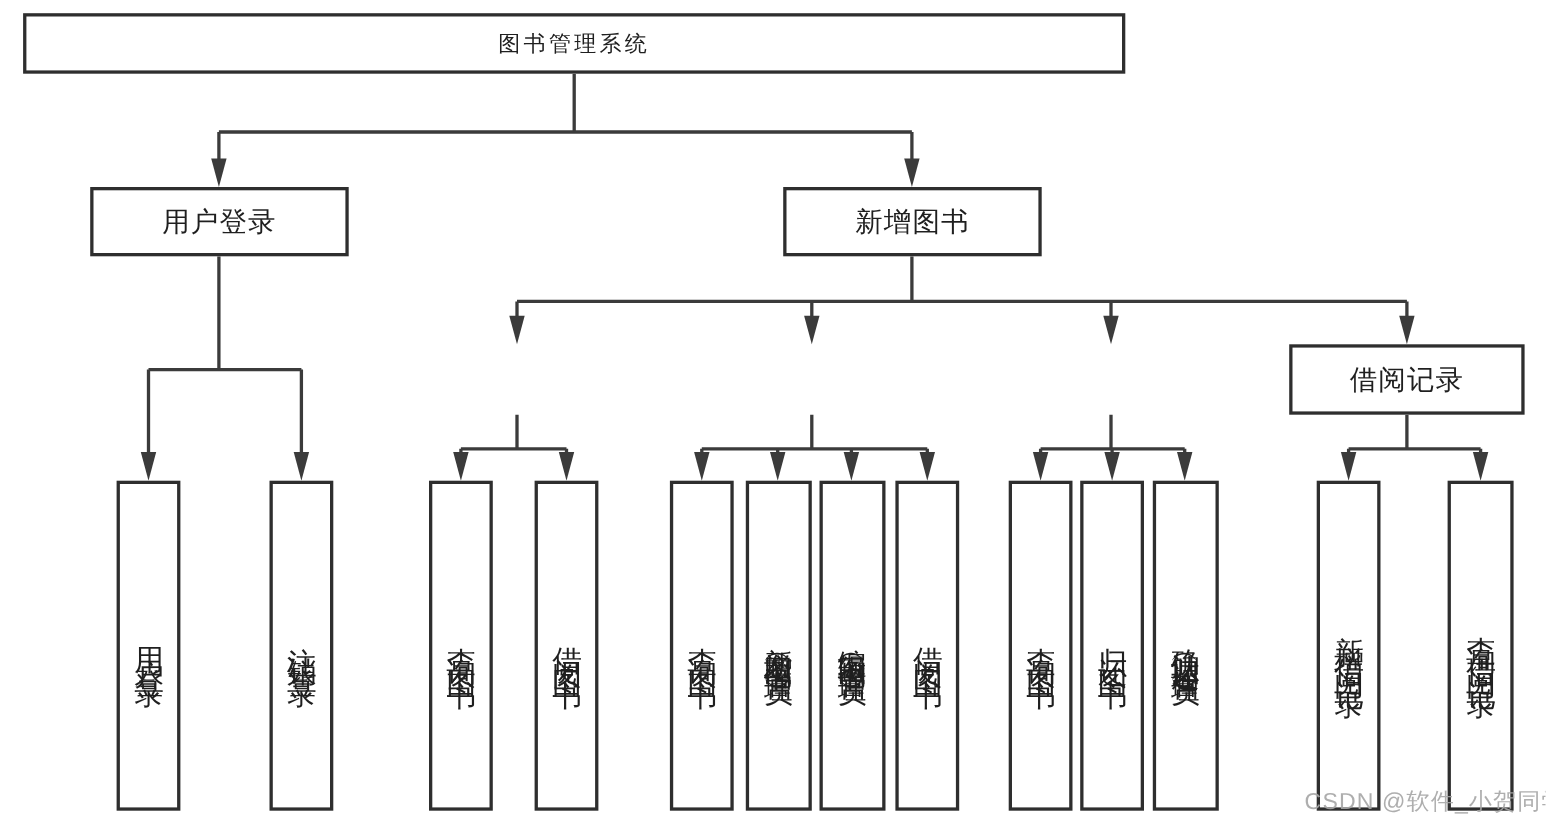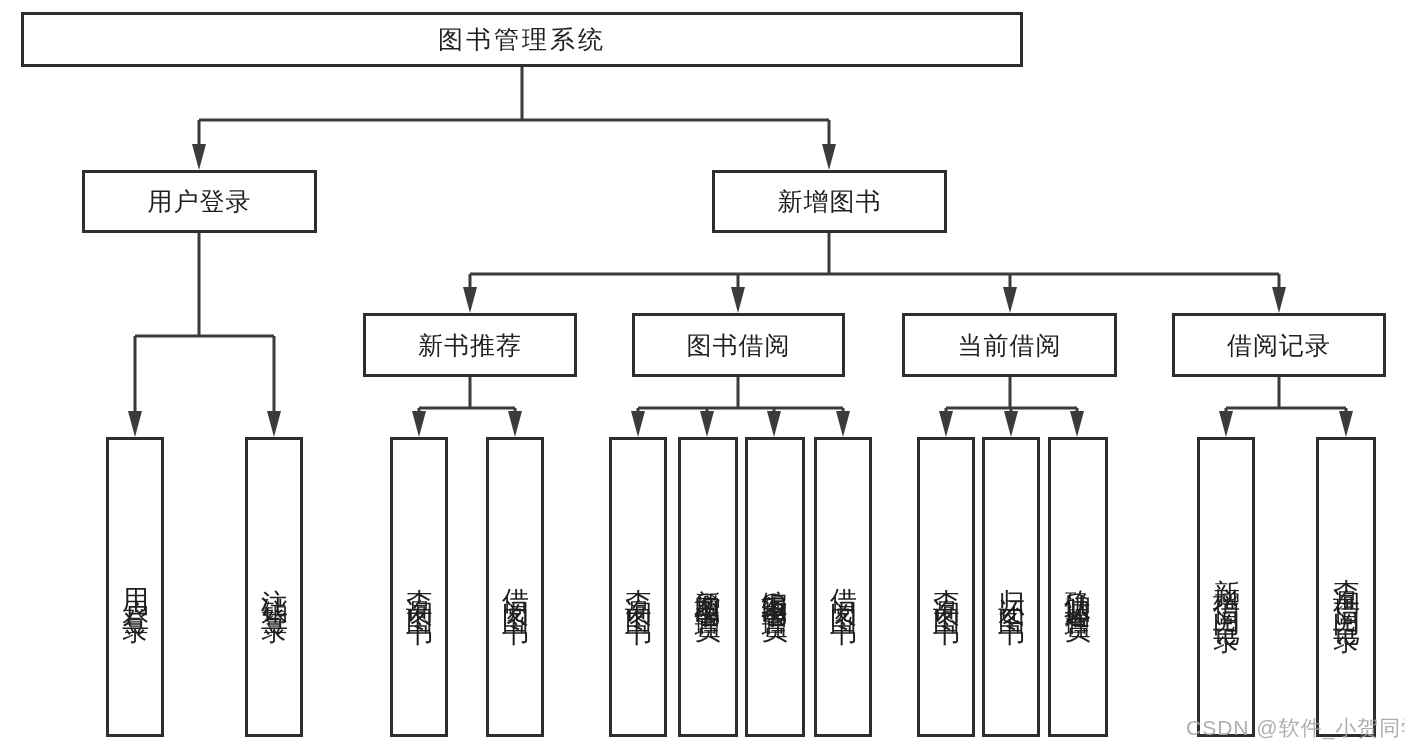--- a/index.html
+++ b/index.html
@@ -11,21 +11,21 @@
   }
   .canvas{position:absolute;inset:0;width:1405px;height:747px;}
   svg.connectors{position:absolute;left:0;top:0;pointer-events:none;}
   .node{
     position:absolute;background:#ffffff;
     border:3px solid #2e2e2e;box-sizing:border-box;
     display:flex;align-items:center;justify-content:center;
     color:#1f1f1f;
   }
   .hnode{font-size:25px;letter-spacing:1px;}
-  .root{left:21px;top:12px;width:1002px;height:55px;font-size:25px;letter-spacing:3px;}
+  .root{left:21px;top:12px;width:1002px;height:55px;font-size:20px;letter-spacing:3px;}
   .lvl1{top:170px;width:235px;height:63px;}
   .lvl2{top:313px;width:214px;height:64px;}
   .leaf{top:437px;width:58px;height:300px;}
   .vtext{
     writing-mode:vertical-lr;text-orientation:mixed;
     font-size:27px;line-height:1;letter-spacing:10px;
     white-space:nowrap;
   }
   .tight .vtext{letter-spacing:4px;font-size:26px;}
   .watermark{
@@ -86,29 +86,20 @@
     <span>图书管理系统</span>
   </div>
 
   <div class="node lvl1 hnode" style="left:82px">
     <span>用户登录</span>
   </div>
   <div class="node lvl1 hnode" style="left:712px">
     <span>新增图书</span>
   </div>
 
-  <div class="node lvl2 hnode" style="left:363px">
-    <span>新书推荐</span>
-  </div>
-  <div class="node lvl2 hnode" style="left:632px;width:213px">
-    <span>图书借阅</span>
-  </div>
-  <div class="node lvl2 hnode" style="left:902px;width:215px">
-    <span>当前借阅</span>
-  </div>
   <div class="node lvl2 hnode" style="left:1172px">
     <span>借阅记录</span>
   </div>
 
   <div class="node leaf" style="left:106px">
     <span class="vtext">用户登录</span>
   </div>
   <div class="node leaf" style="left:245px">
     <span class="vtext">注销登录</span>
   </div>

